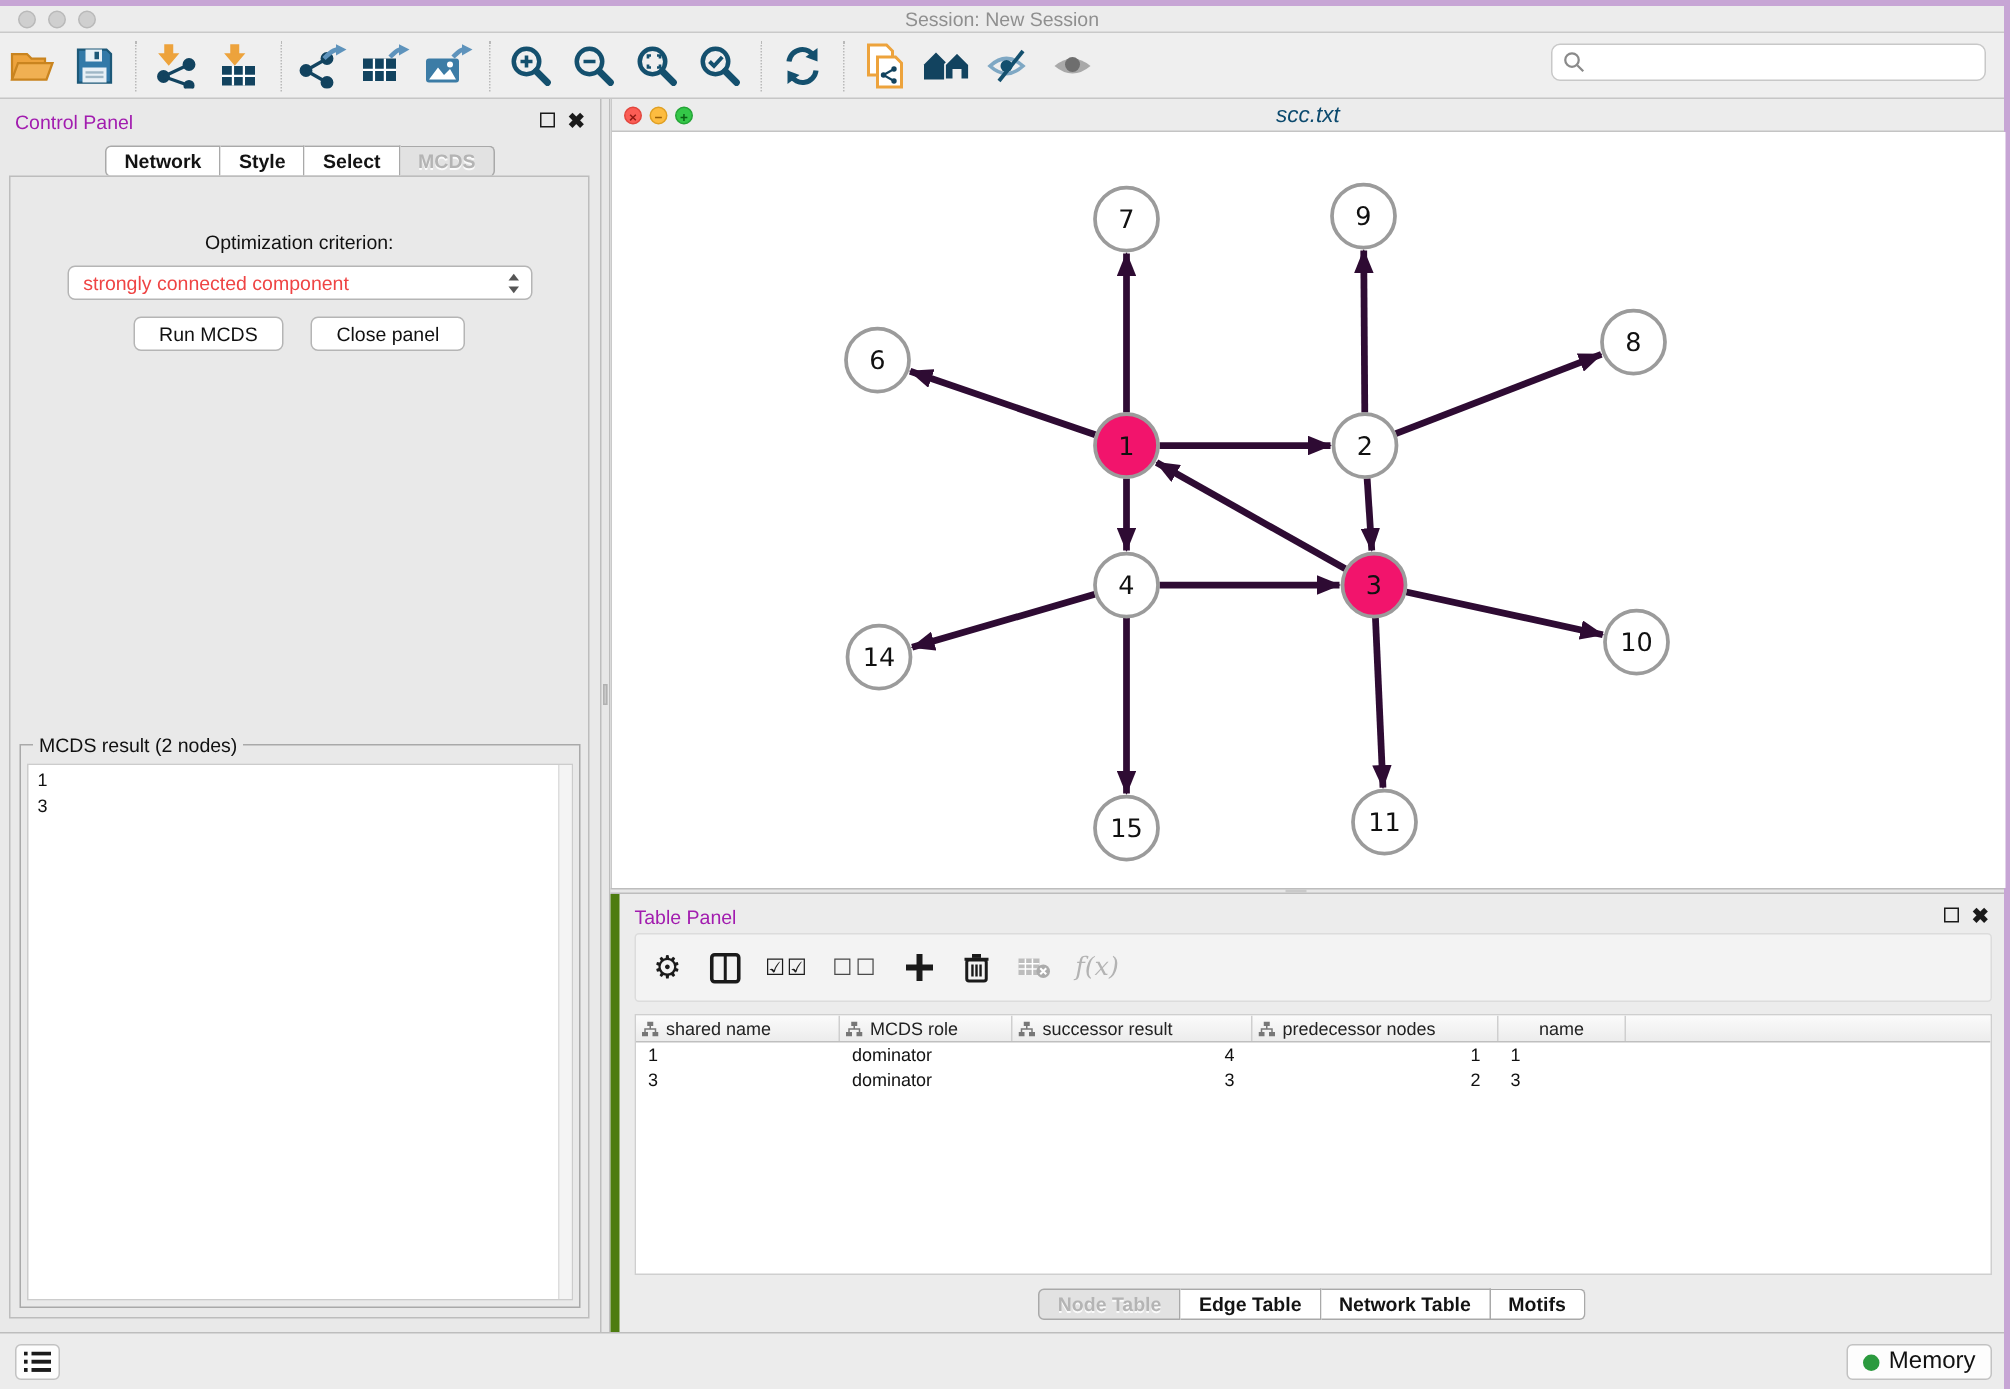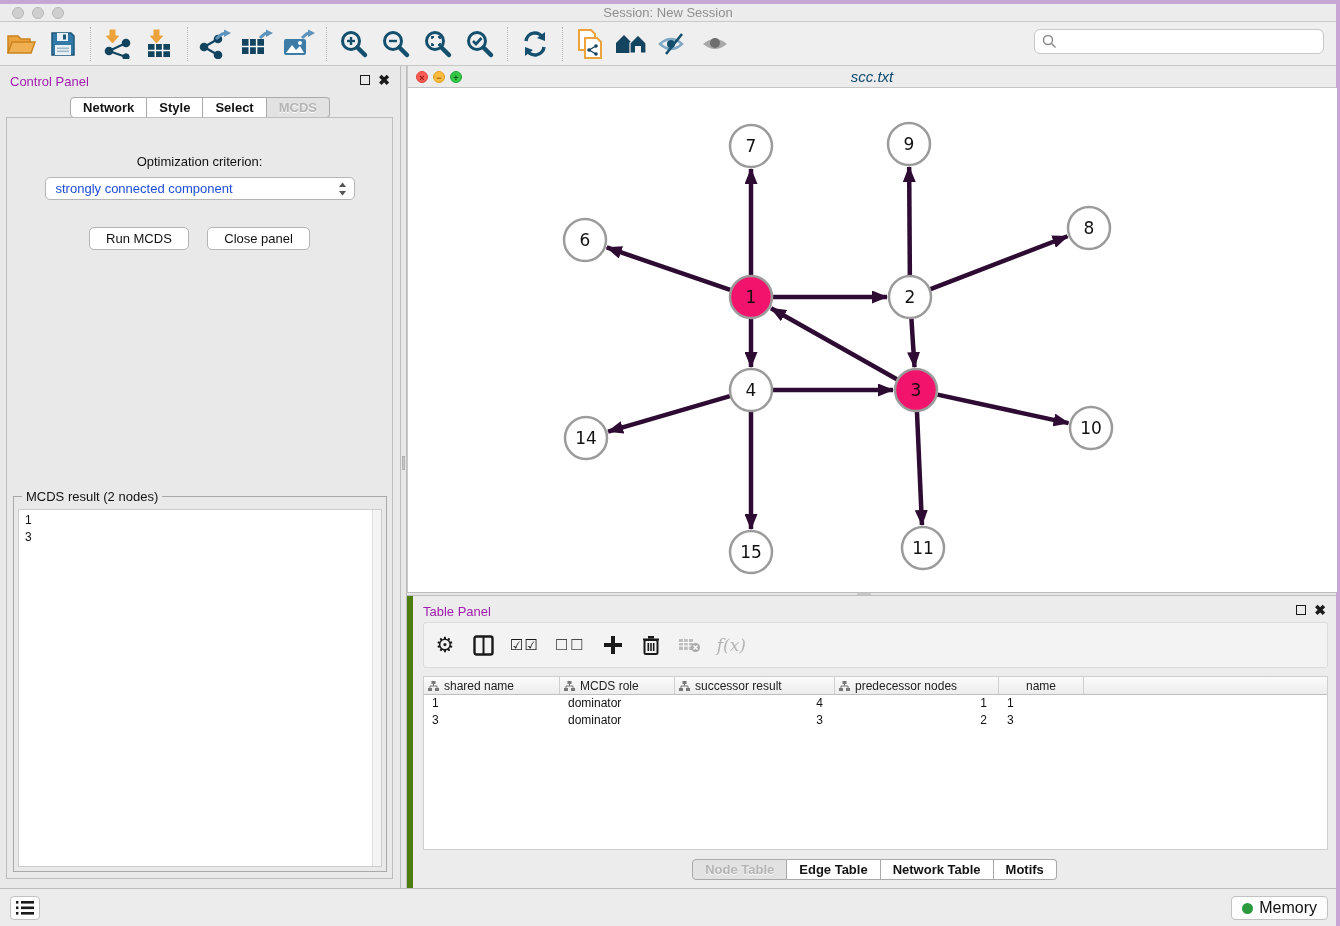--- a/index.html
+++ b/index.html
@@ -34,24 +34,24 @@
 
   .seg { display:inline-flex; }
   .seg .tab { background:#fff; border:1px solid #A9A9A9; border-left:none; padding:0 12px; height:21px; line-height:20px; font-size:13px; font-weight:600; color:#131313; white-space:nowrap; }
   .seg .tab:first-child { border-left:1px solid #A9A9A9; border-radius:4px 0 0 4px; }
   .seg .tab:last-child { border-radius:0 4px 4px 0; }
   .seg .tab.selected { background:#E2E2E2; color:#B4B4B4; text-shadow:0 1px 0 #FBFBFB; }
 
   .cp-tabs { position:absolute; left:0; top:31px; width:100%; text-align:center; }
   .cp-box { position:absolute; left:6px; right:7px; top:51px; bottom:9px; border:1px solid #BDBDBD; background:#E9E9E9; }
   .opt-label { margin-top:36px; text-align:center; font-size:13px; color:#111; }
-  .dropdown { position:relative; margin:8px auto 0 auto; width:310px; height:23px; background:#FFF; border:1px solid #B5B5B5; border-radius:5px; font-size:13px; color:#1d4ed8; line-height:21px; padding-left:10px; }
+  .dropdown { position:relative; margin:8px auto 0 auto; width:310px; height:23px; background:#FFF; border:1px solid #B5B5B5; border-radius:5px; font-size:13px; color:#ef4444; line-height:21px; padding-left:10px; }
   .dropdown .chev { position:absolute; right:6px; top:3px; width:11px; height:16px; }
   .btn-row { margin-top:11px; text-align:center; }
-  .pushbtn { display:inline-block; height:23px; line-height:21px; background:#FFF; border:1px solid #B5B5B5; border-radius:5px; font-size:13px; color:#111; padding:0 16px; margin:16px 7px; }
+  .pushbtn { display:inline-block; height:23px; line-height:21px; background:#FFF; border:1px solid #B5B5B5; border-radius:5px; font-size:13px; color:#111; padding:0 16px; margin:0 7px; }
 
   .fieldset { position:absolute; left:6px; top:378px; width:374px; height:376px; border:1px solid #A9A9A9; }
   .fieldset .legend { position:absolute; left:8px; top:-8px; background:#E9E9E9; padding:0 4px; font-size:13px; color:#111; }
   .result-area { position:absolute; left:4px; right:4px; top:12px; bottom:4px; background:#fff; border:1px solid #CCC; }
   .result-scroll { position:absolute; right:0; top:0; bottom:0; width:9px; background:#F4F4F4; border-left:1px solid #DDD; }
   .result-lines { padding:2px 6px; font-size:12px; color:#111; line-height:17px; }
 
   
   .vsplit { position:absolute; left:400px; top:62px; bottom:38px; width:7px; background:#E7E7E7; border-left:1px solid #BDBDBD; border-right:1px solid #BDBDBD; }
   .vsplit .grip { position:absolute; top:390px; left:1px; width:3px; height:14px; background:#C9C9C9; border:1px solid #B1B1B1; }

